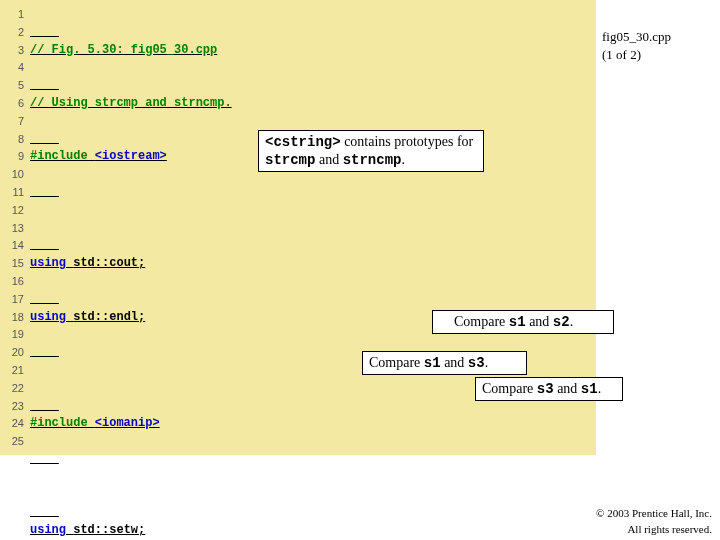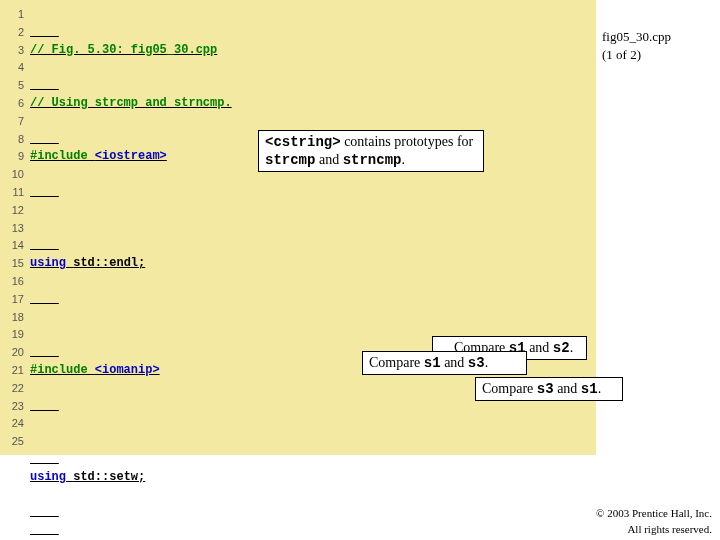--- a/index.html
+++ b/index.html
@@ -118,20 +118,21 @@
     <div>22</div>
     <div>23</div>
     <div>24</div>
     <div>25</div>
   </div>
   <div class="codecol">
     <div><span class="cm">// Fig. 5.30: fig05_30.cpp</span></div>
     <div><span class="cm">// Using strcmp and strncmp.</span></div>
     <div><span class="pp">#include </span><span class="kw">&lt;iostream&gt;</span></div>
     <div></div>
+    <div><span class="kw">using </span><span>std::cout;</span></div>
     <div><span class="kw">using </span><span>std::endl;</span></div>
     <div></div>
     <div><span class="pp">#include </span><span class="kw">&lt;iomanip&gt;</span></div>
     <div></div>
     <div><span class="kw">using </span><span>std::setw;</span></div>
     
     
     
     
     
@@ -150,21 +151,21 @@
 
 <div class="right-panel">
   <div class="figlabel" style="white-space:pre-line;">fig05_30.cpp
 (1 of 2)</div>
 </div>
 
 <div class="callout" style="left:258px; top:130px; width:226px;">
   <span class="mono">&lt;cstring&gt;</span><span> contains prototypes for </span><span class="mono">strcmp</span><span> and </span><span class="mono">strncmp</span><span>.</span>
 </div>
 
-<div class="callout" style="left:432px; top:336px; width:155px;padding-left:21px;">
+<div class="callout" style="left:432px; top:310px; width:182px;padding-left:21px;">
   <span>Compare </span><span class="mono">s1</span><span> and </span><span class="mono">s2</span><span>.</span>
 </div>
 
 <div class="callout" style="left:362px; top:351px; width:165px;">
   <span>Compare </span><span class="mono">s1</span><span> and </span><span class="mono">s3</span><span>.</span>
 </div>
 
 <div class="callout" style="left:475px; top:377px; width:148px;">
   <span>Compare </span><span class="mono">s3</span><span> and </span><span class="mono">s1</span><span>.</span>
 </div>

